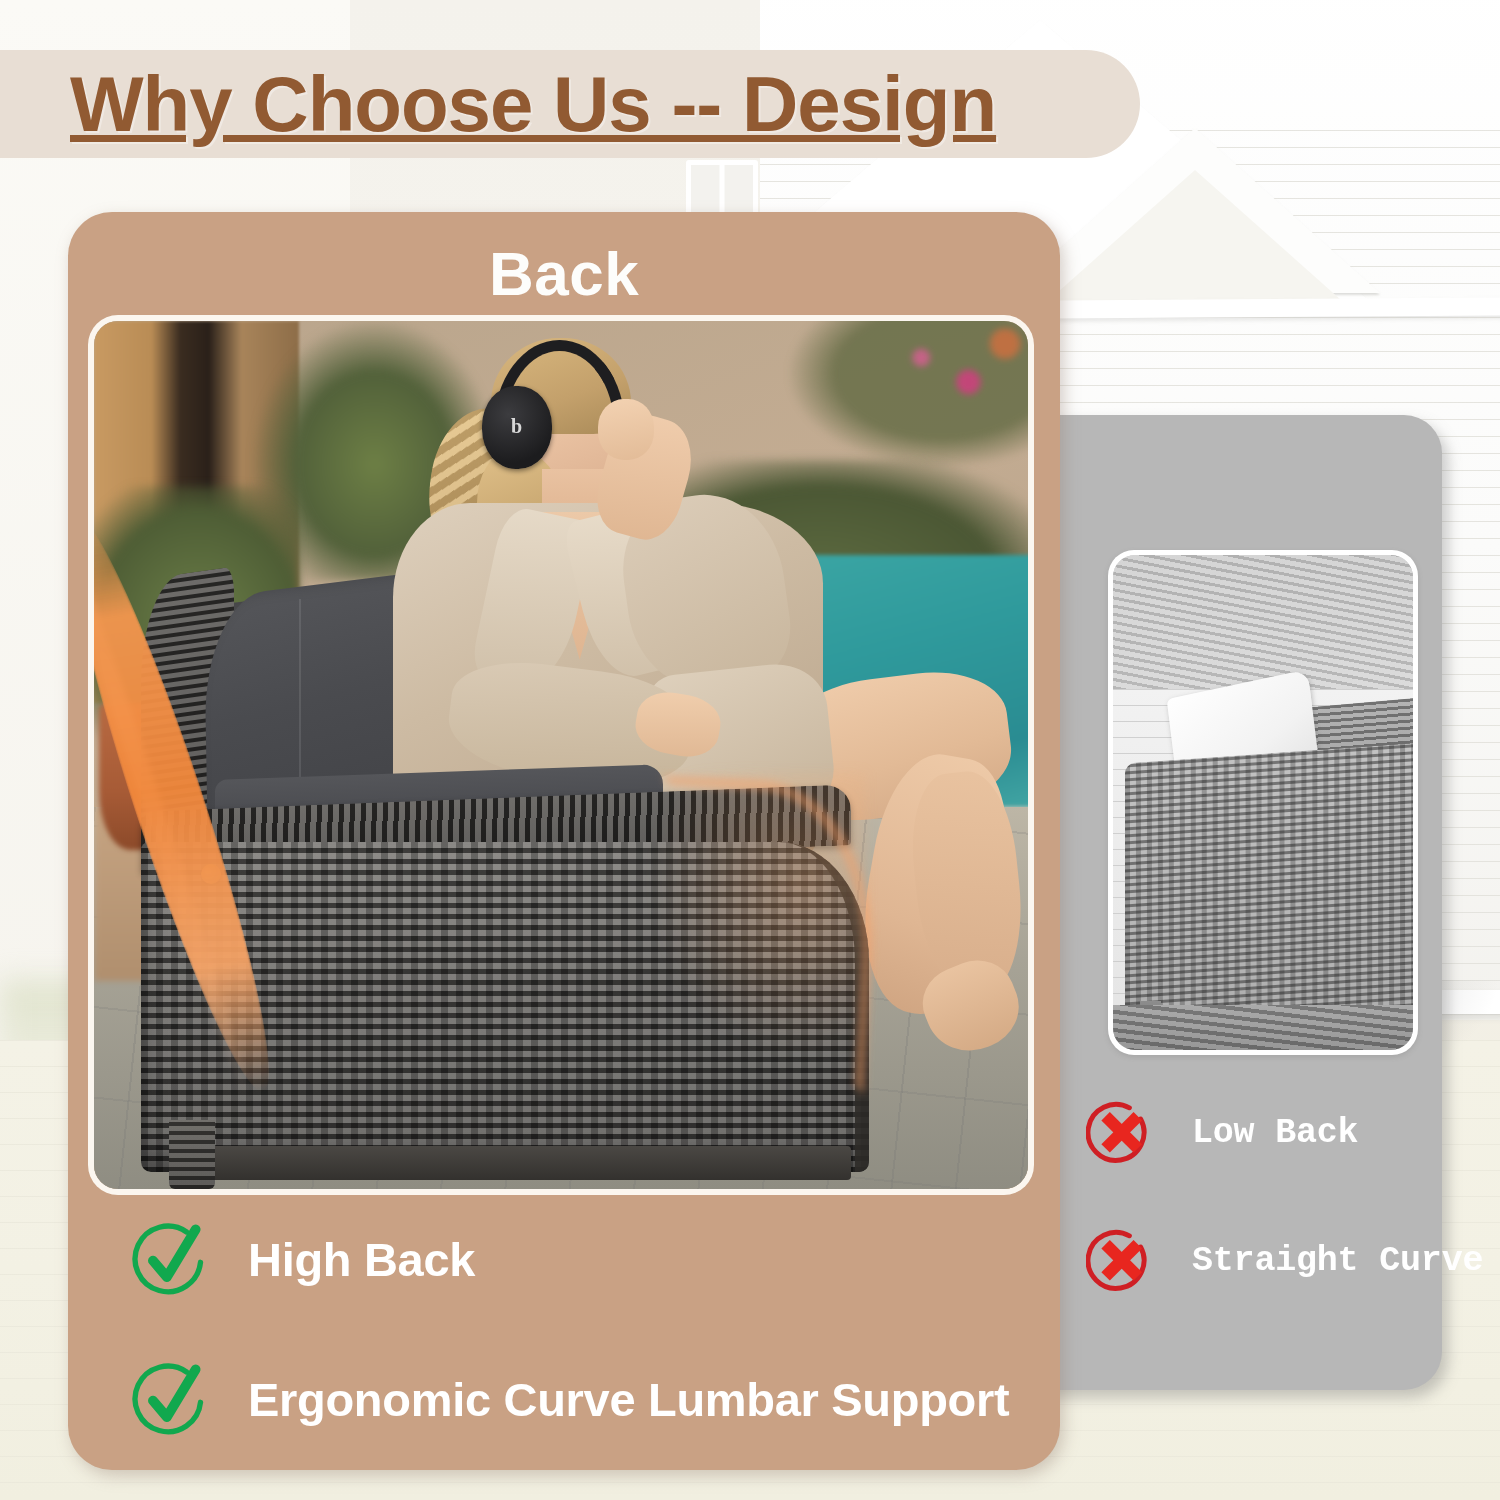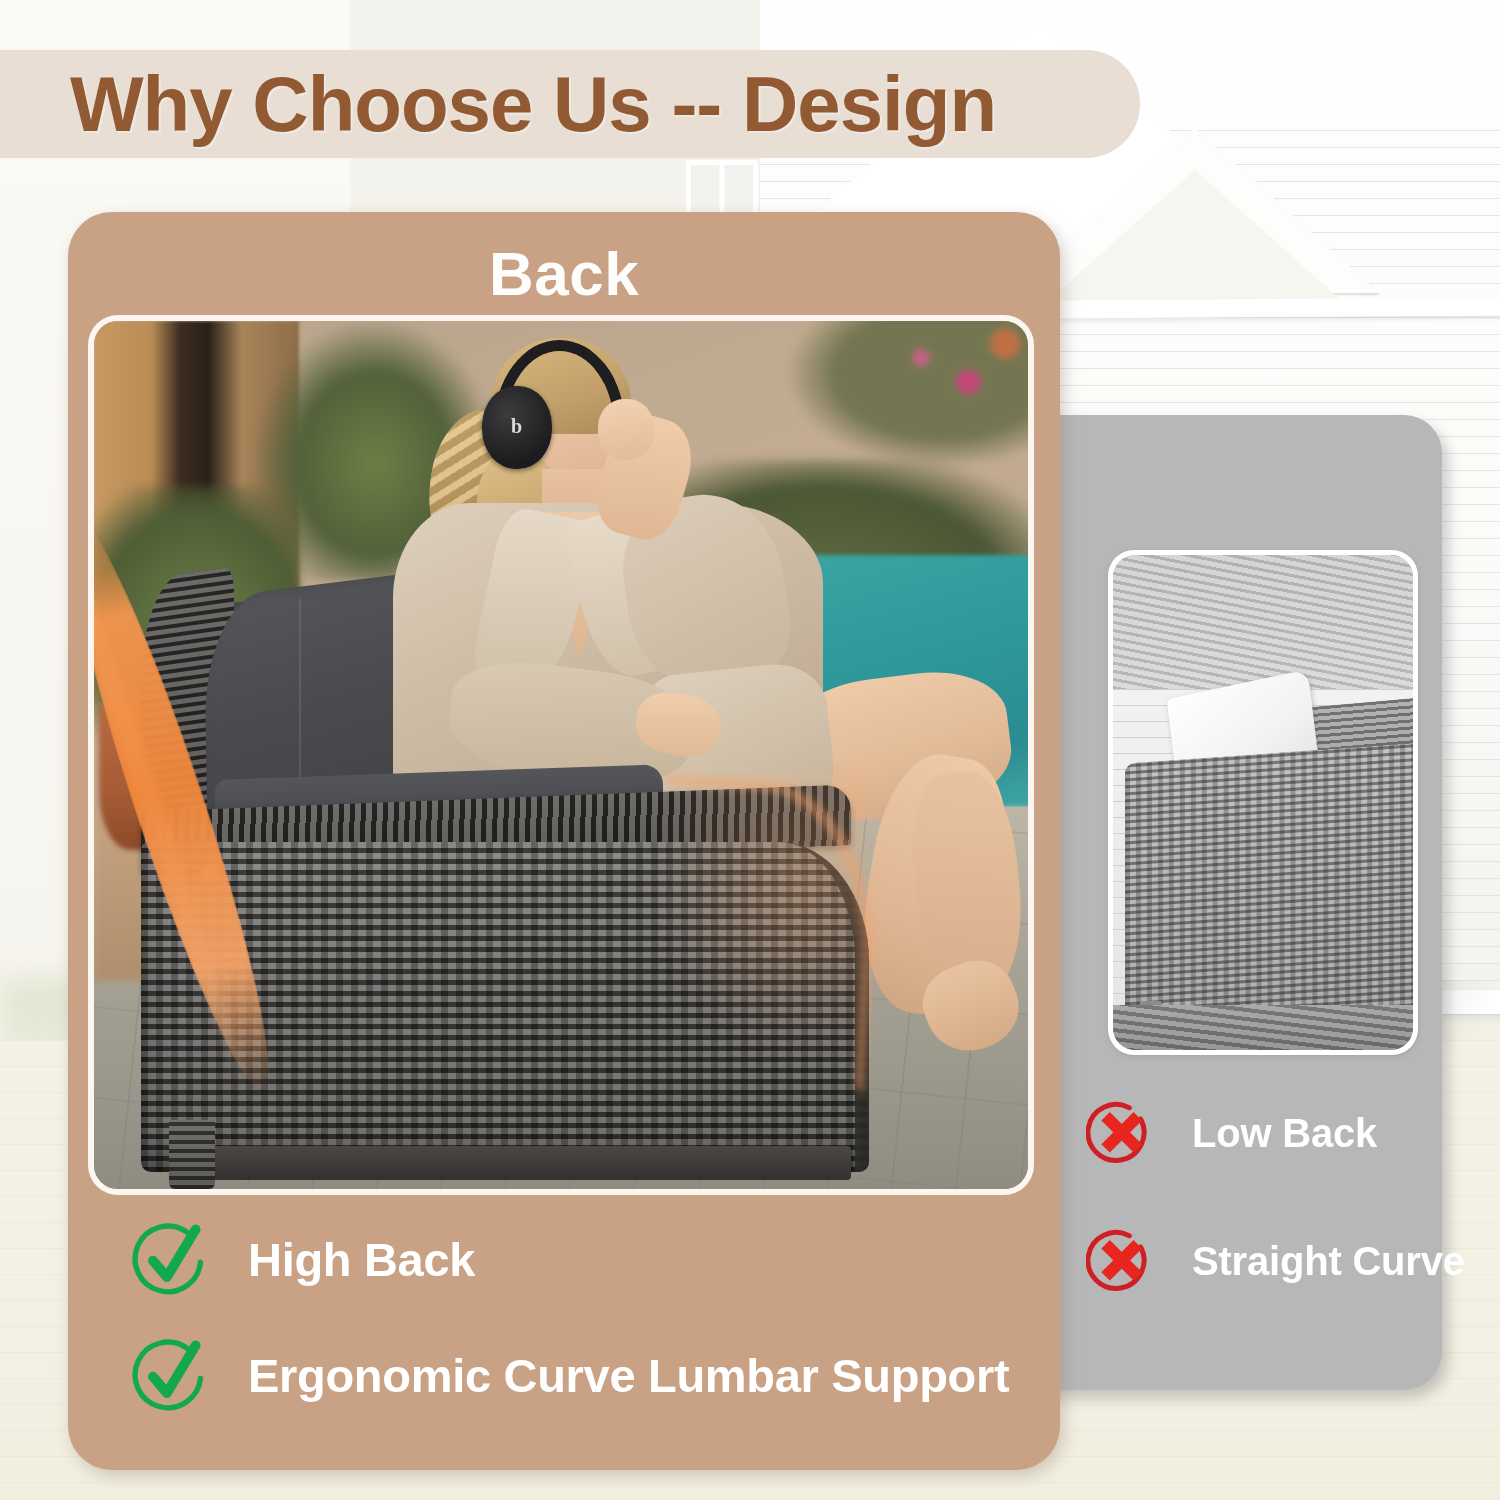--- a/index.html
+++ b/index.html
@@ -108,20 +108,21 @@
   }
   .title-text {
     margin-left:70px;
     font-size:78px;
     font-weight:bold;
     color:#915a32;
     letter-spacing:-1px;
     line-height:1;
     white-space:nowrap;
     text-shadow: 2px 2px 0 rgba(255,255,255,.35);
+    text-decoration: underline;
   }
 
   
   .others-panel {
     position:absolute; left:1020px; top:415px;
     width:422px; height:975px;
     background:#b7b7b7;
     border-top-right-radius:38px;
     border-bottom-right-radius:38px;
     box-shadow: 6px 8px 14px rgba(110,110,110,.35);
@@ -532,34 +533,34 @@
   .hl-glow {
     position:absolute; left:57%; top:52%;
     width:240px; height:310px;
     background: radial-gradient(ellipse at 75% 35%, rgba(248,170,110,.3) 0%, rgba(248,170,110,0) 62%);
     filter: blur(6px);
   }
 
   
   .ours-features {
     position:absolute; left:130px; top:1218px;
-    display:flex; flex-direction:column; gap:34px;
+    display:flex; flex-direction:column; gap:58px;
   }
   .feat-row { display:flex; align-items:center; gap:36px; }
   .feat-label {
     font-size:47px; font-weight:bold; color:#ffffff;
     letter-spacing:-.3px; white-space:nowrap;
   }
   .others-features {
     position:absolute; left:1086px; top:1098px;
     display:flex; flex-direction:column; gap:58px;
   }
   .feat-label-sm {
-    font-size:40px; font-weight:bold; color:#ffffff;
-    letter-spacing:-.2px; white-space:nowrap;
+    font-size:35px; font-weight:bold; color:#ffffff;
+    letter-spacing:-.2px; white-space:nowrap;font-family:Liberation Mono, monospace;
   }
   .icon-wrap { position:relative; flex:none; }
   .icon-check { width:82px; height:82px; display:block; }
   .icon-cross { width:70px; height:70px; display:block; }
 </style>
 </head>
 <body>
 
 <div id="stage">
 

